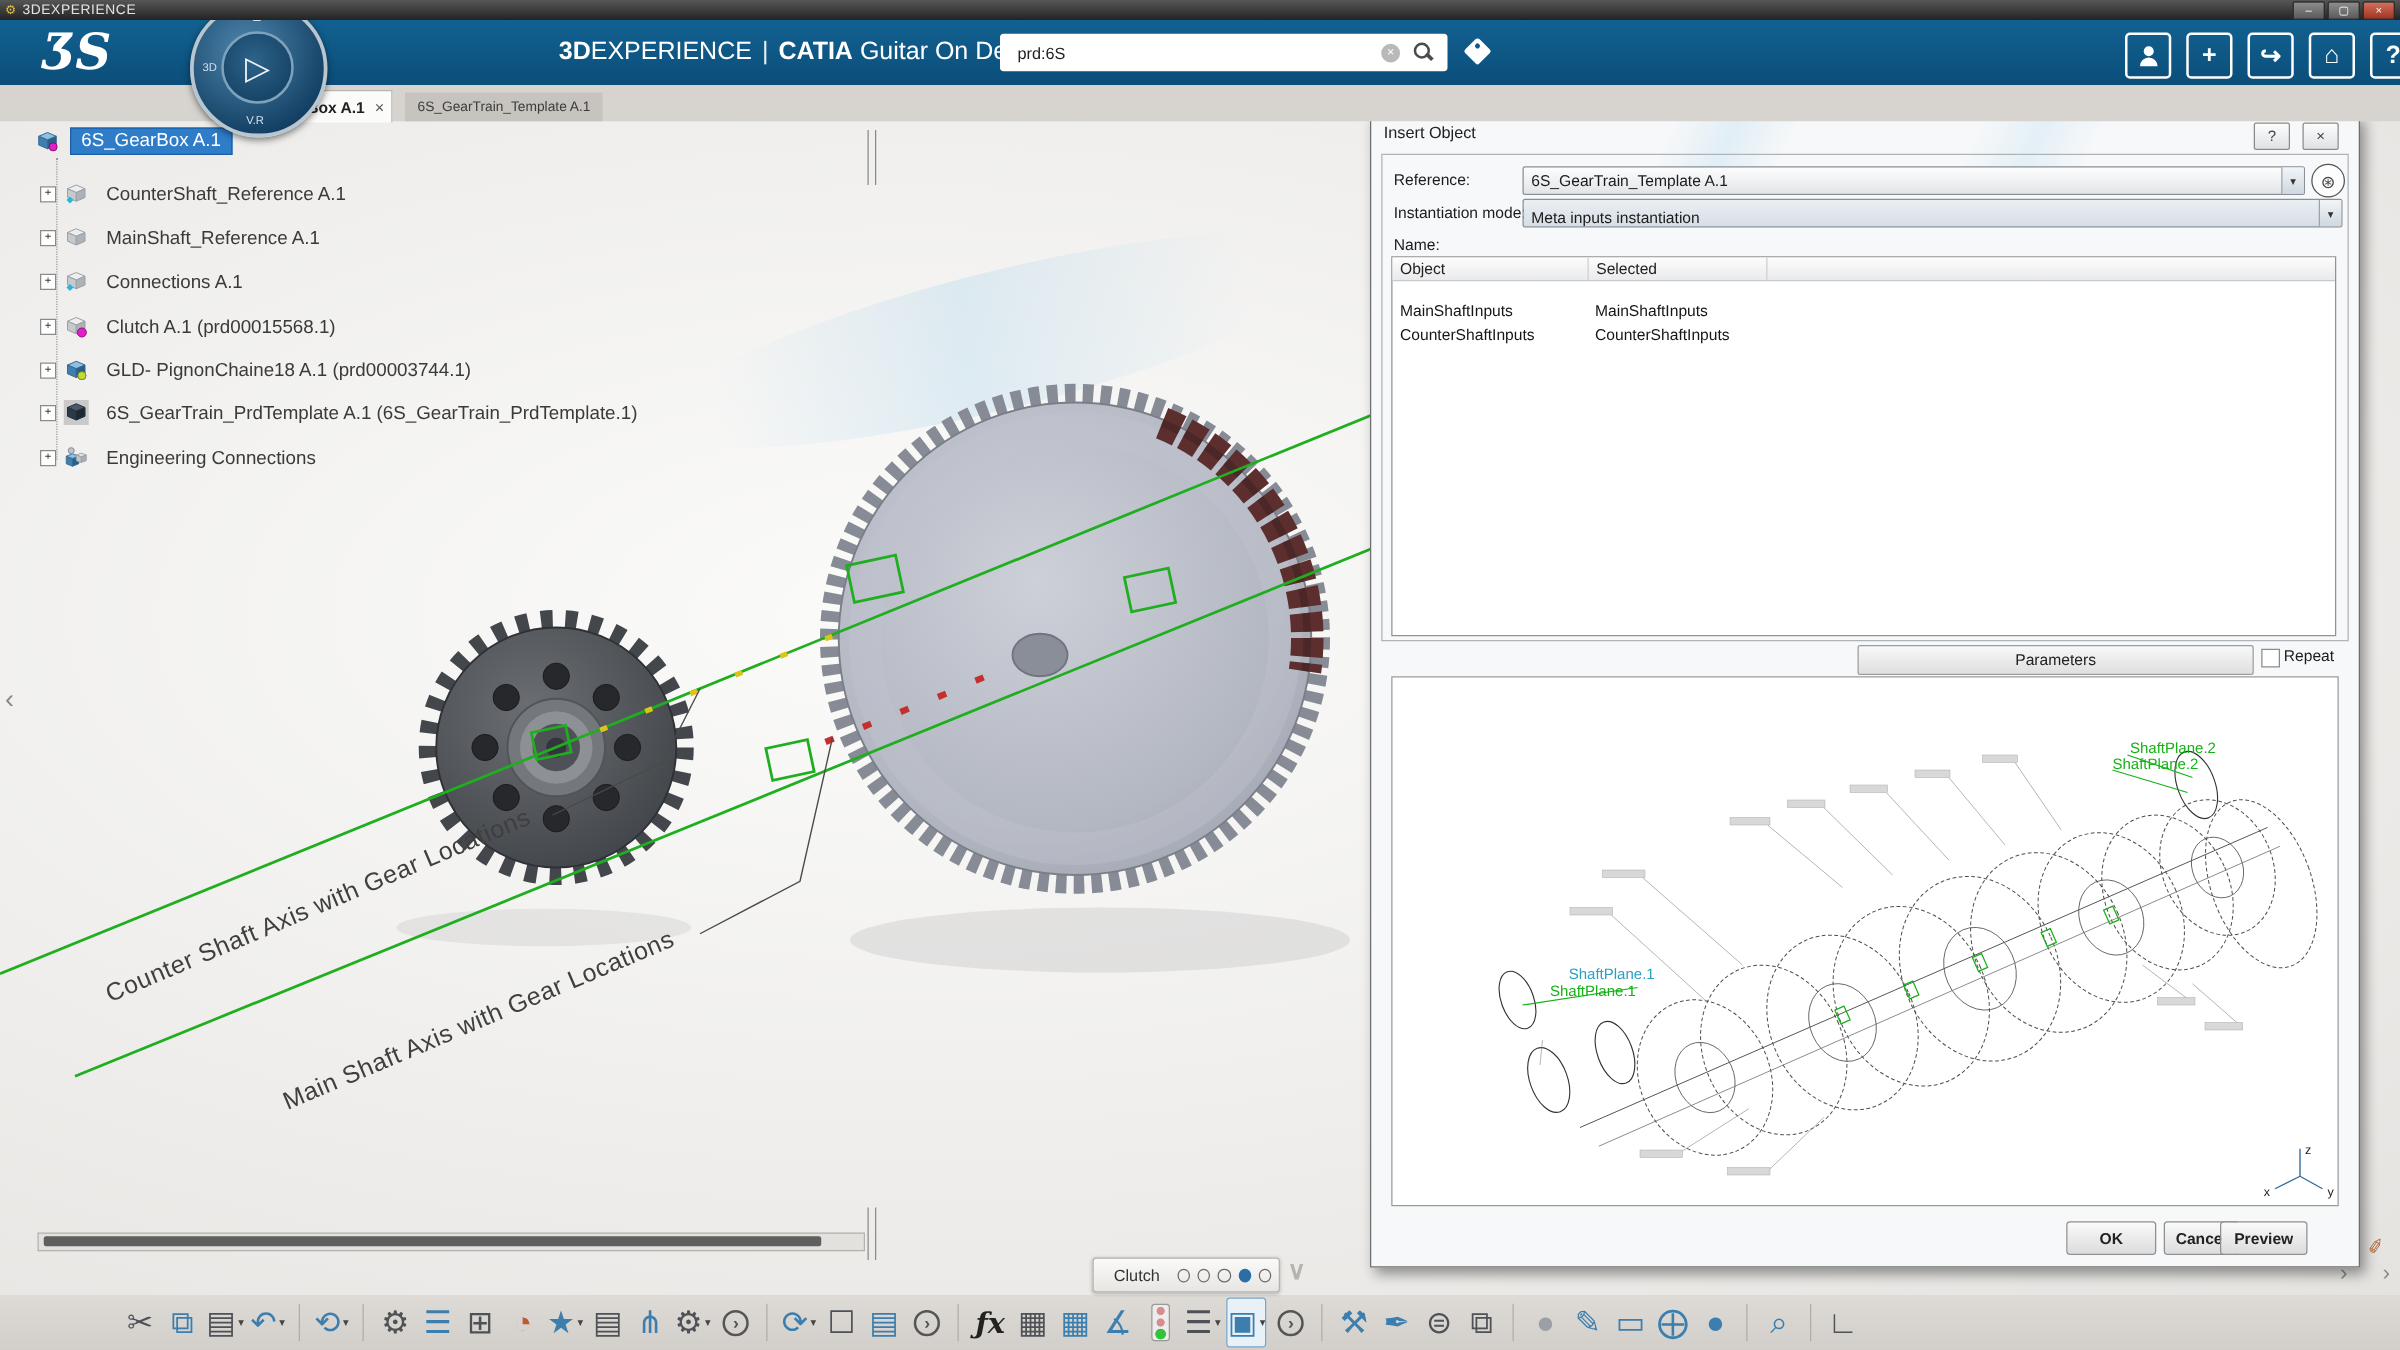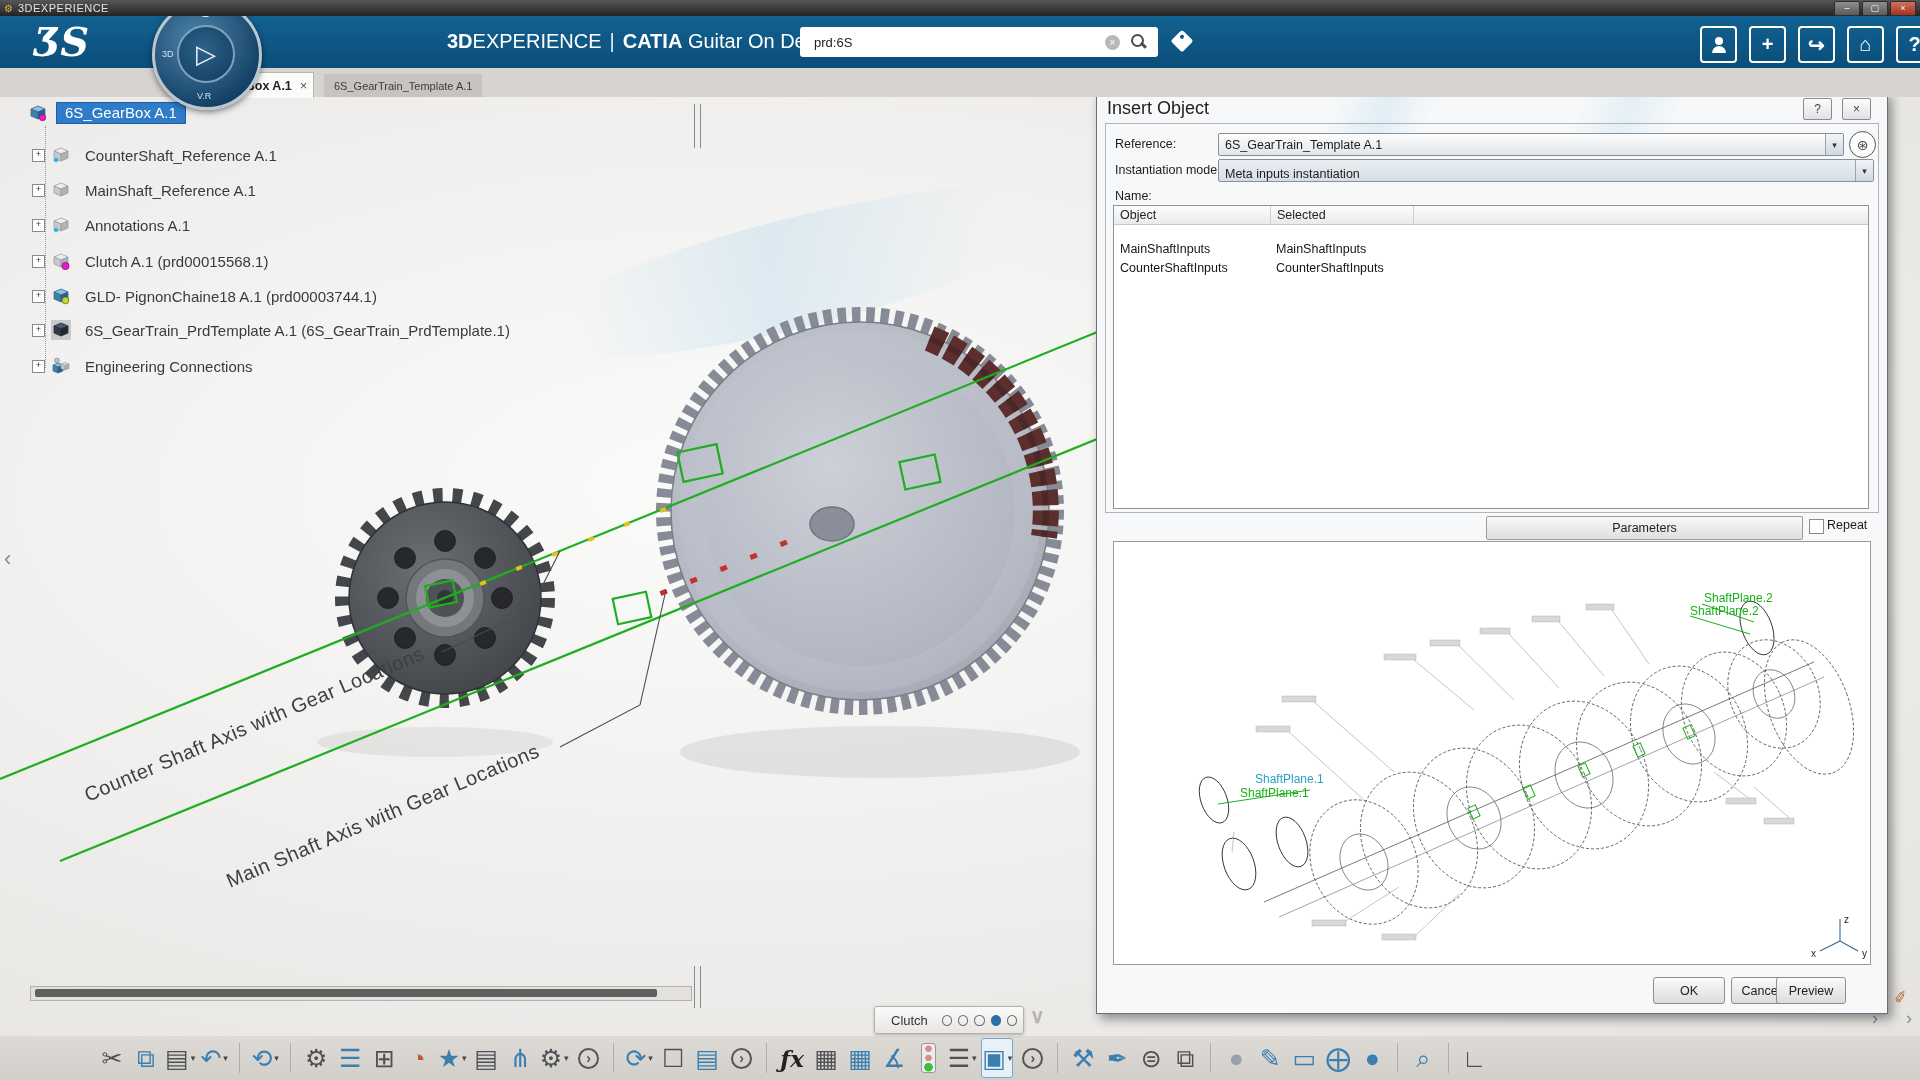--- a/index.html
+++ b/index.html
@@ -90,21 +90,21 @@
   .rootrow .ticon{margin-right:8px;}
   .rootlabel{background:#2f7cc9;border:1px solid #1b5fa8;color:#fff;
     padding:1px 8px 2px 8px;font-size:15px;}
   .tmpl-bg{background:#c9c9c9;}
   
   .dialog{position:absolute;left:1096px;top:92px;width:790px;height:920px;z-index:30;
     background:#f6f8f9;border:1px solid #6f6f6f;
     box-shadow:4px 5px 10px rgba(0,0,0,.4);font-size:12.5px;color:#1c1c1c;
     background-image:linear-gradient(115deg,rgba(185,220,240,0) 30%,rgba(185,220,240,.35) 36%,rgba(185,220,240,0) 42%,rgba(185,220,240,0) 60%,rgba(185,220,240,.3) 66%,rgba(185,220,240,0) 72%);
     background-repeat:no-repeat;background-size:100% 60px;}
-  .dlg-title{position:absolute;left:10px;top:5px;font-size:18px;color:#222;}
+  .dlg-title{position:absolute;left:10px;top:5px;font-size:13px;color:#222;}
   .dlg-btn{position:absolute;top:5px;width:27px;height:20px;border:1px solid #8a8a8a;
     border-radius:2px;background:linear-gradient(#fdfdfd,#dfe1e3);
     display:flex;align-items:center;justify-content:center;font-size:12px;color:#444;}
   .dlg-frame{position:absolute;left:8px;top:30px;width:772px;height:388px;
     border:1px solid #b0b4b8;}
   .flabel{position:absolute;left:18px;}
   .combo{position:absolute;height:21px;background:linear-gradient(#fdfdfd,#e2e5e8);
     border:1px solid #8a9097;border-radius:2px;display:flex;align-items:center;}
   .combo.modec{background:linear-gradient(#eaeff3,#d6dee5);align-items:flex-end;}
   .combo .cval{margin-left:6px;font-size:12.5px;white-space:nowrap;overflow:hidden;}
@@ -129,21 +129,21 @@
   .midbtn{position:absolute;top:423px;height:22px;border:1px solid #9b9b9b;border-radius:2px;
     background:linear-gradient(#f8f8f8,#dfdfdf);display:flex;align-items:center;
     justify-content:center;font-size:12.5px;color:#222;}
   .chk{position:absolute;left:712px;top:426px;width:13px;height:13px;background:#fff;
     border:1px solid #8a8a8a;}
   .chklabel{position:absolute;left:730px;top:425px;font-size:12.5px;}
   .pframe{position:absolute;left:16px;top:448px;width:756px;height:422px;
     border:1px solid #9a9a9a;background:#fff;overflow:hidden;}
   .fbtn{position:absolute;top:884px;height:25px;border:1px solid #8f8f8f;border-radius:3px;
     background:linear-gradient(#fafafa,#dcdcdc);display:flex;align-items:center;
-    justify-content:center;font-size:12.5px;color:#222;}
+    justify-content:center;font-size:12.5px;color:#222;font-weight:bold;}
   
   .toolspal{position:absolute;left:874px;top:1006px;width:148px;height:26px;z-index:45;
     background:linear-gradient(#fafaf9,#e8e6e3);border:1px solid #b5b2ae;border-radius:3px;
     box-shadow:0 1px 3px rgba(0,0,0,.25);display:flex;align-items:center;}
   .toolspal .tlab{font-size:13px;color:#333;margin:0 14px 0 16px;}
   .pdot{width:9px;height:9px;border-radius:50%;border:1.5px solid #6b6b6b;margin-right:6px;}
   .pdot.on{background:#2b6ea5;border-color:#2b6ea5;}
   .palchev{position:absolute;left:1030px;top:1004px;font-size:20px;color:#b7b4af;z-index:45;
     font-weight:bold;}
   
@@ -372,21 +372,21 @@
       </svg>
     <span>MainShaft_Reference A.1</span>
   </div>
   <div class="trow" style="top:112px">
     <span style="width:8px"></span>
     <span class="expander">+</span>
     <svg class="ticon">
         <use href="#sym-cube"></use>
         <rect x="3" y="13" width="4" height="4" transform="rotate(45 5 15)" fill="#29b6d8"></rect>
       </svg>
-    <span>Annotations A.1</span>
+    <span>Connections A.1</span>
   </div>
   <div class="trow" style="top:148px">
     <span style="width:8px"></span>
     <span class="expander">+</span>
     <svg class="ticon">
         <use href="#sym-cube"></use>
         <circle cx="14.5" cy="15" r="3.6" fill="#e41ec8" stroke="#8d0f79" stroke-width="0.8"></circle>
       </svg>
     <span>Clutch A.1 (prd00015568.1)</span>
   </div>

